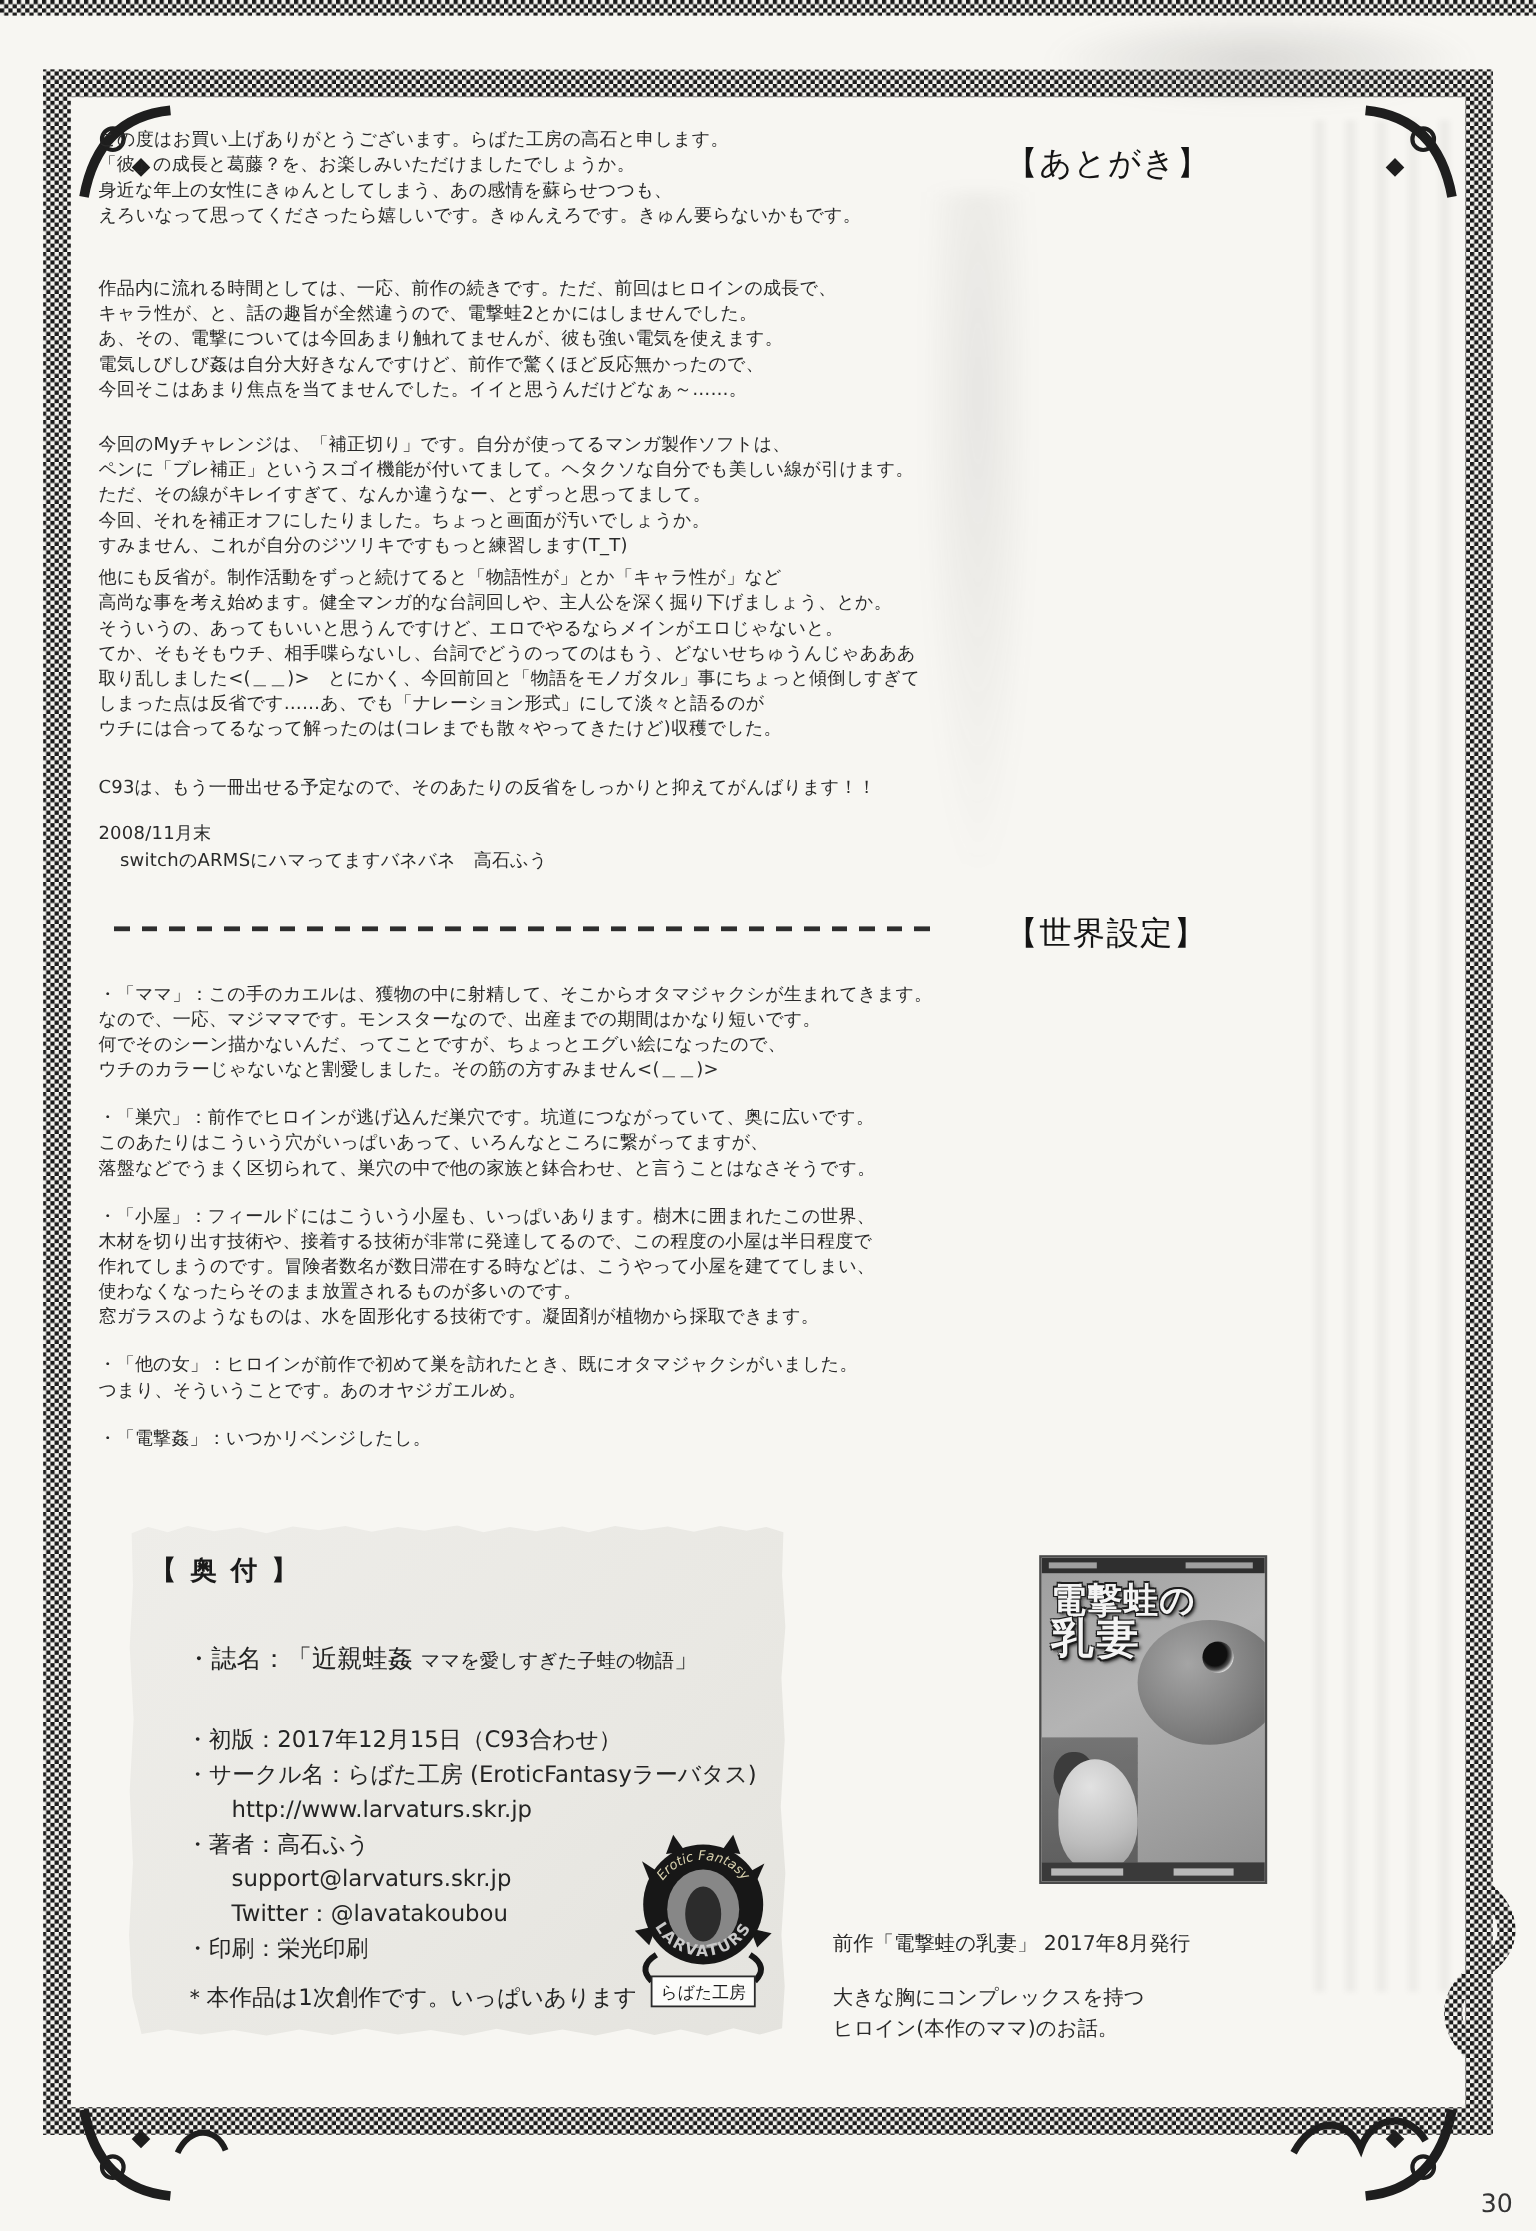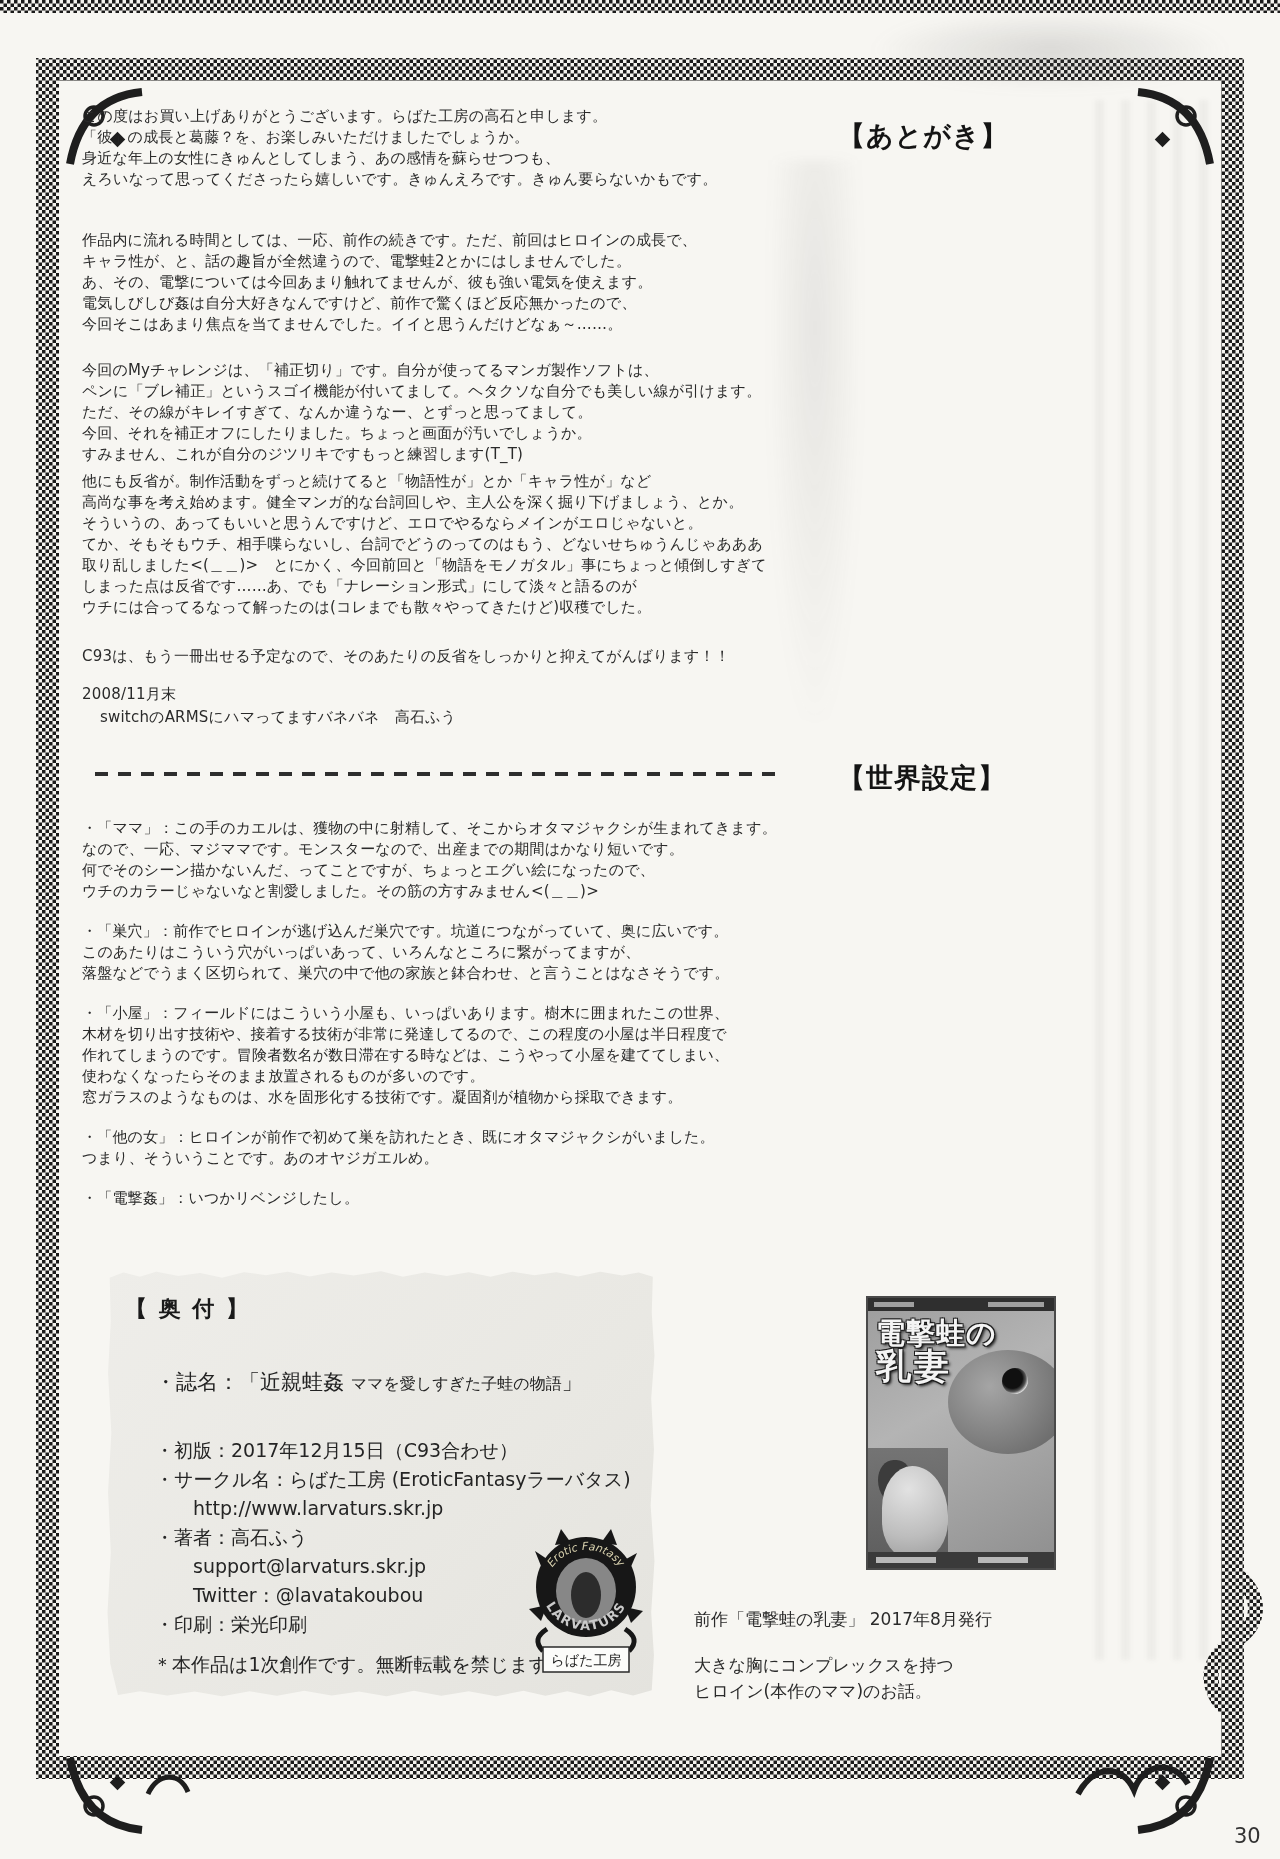--- a/index.html
+++ b/index.html
@@ -3,21 +3,21 @@
 <meta charset="utf-8">
 <style>
   html,body{margin:0;padding:0;}
   body{
     width:1280px;height:1859px;position:relative;overflow:hidden;
     background:#f7f6f2;color:#262626;
     font-family:"DejaVu Sans",sans-serif;
   }
   .ml{white-space:pre-line;}
   .para{position:absolute;left:82px;width:734px;font-size:15px;line-height:21px;letter-spacing:.2px;color:#2a2a2a;}
-  .heading{position:absolute;font-size:27px;font-weight:bold;color:#141414;letter-spacing:1px;}
+  .heading{position:absolute;font-size:27px;font-weight:normal;color:#141414;letter-spacing:1px;}
   #divider{
     position:absolute;left:95px;top:772px;width:682px;height:4px;
     background:repeating-linear-gradient(90deg,#2e2e2e 0 13px,transparent 13px 23px);
   }
   #world{position:absolute;left:82px;top:818px;width:744px;}
   .entry{font-size:15px;line-height:21px;letter-spacing:.2px;margin-bottom:19px;color:#2a2a2a;}
   
   #okuzuke{
     position:absolute;left:107px;top:1270px;width:548px;height:428px;
     background:linear-gradient(135deg,#eeede9 0%,#e9e8e3 60%,#e4e3de 100%);
@@ -151,21 +151,21 @@
     <span>・誌名：「近親蛙姦</span>
     <span class="sub">ママを愛しすぎた子蛙の物語</span><span>」</span>
   </div>
   <div class="colophon-line" style="top:166px">・初版：2017年12月15日（C93合わせ）</div>
   <div class="colophon-line" style="top:195px">・サークル名：らばた工房 (EroticFantasyラーバタス)</div>
   <div class="colophon-line" style="top:224px">　　http://www.larvaturs.skr.jp</div>
   <div class="colophon-line" style="top:253px">・著者：高石ふう</div>
   <div class="colophon-line" style="top:282px">　　support@larvaturs.skr.jp</div>
   <div class="colophon-line" style="top:311px">　　Twitter：@lavatakoubou</div>
   <div class="colophon-line" style="top:340px">・印刷：栄光印刷</div>
-  <div id="okuzuke-note">＊本作品は1次創作です。無断転載を禁じます</div>
+  <div id="okuzuke-note">＊本作品は1次創作です。いっぱいあります</div>
 
   <svg width="122" height="162" viewBox="0 0 122 162" style="position:absolute;left:418px;top:255px">
     <defs>
       <path id="arcTop" d="M20,66 A41,41 0 0 1 102,66"></path>
       <path id="arcBot" d="M16,60 A45,45 0 0 0 106,60"></path>
     </defs>
     <polygon points="10,26 28,38 18,46" fill="#171717"></polygon>
     <polygon points="112,28 94,38 104,46" fill="#171717"></polygon>
     <polygon points="4,84 22,80 16,96" fill="#171717"></polygon>
     <polygon points="118,86 100,82 106,98" fill="#171717"></polygon>

